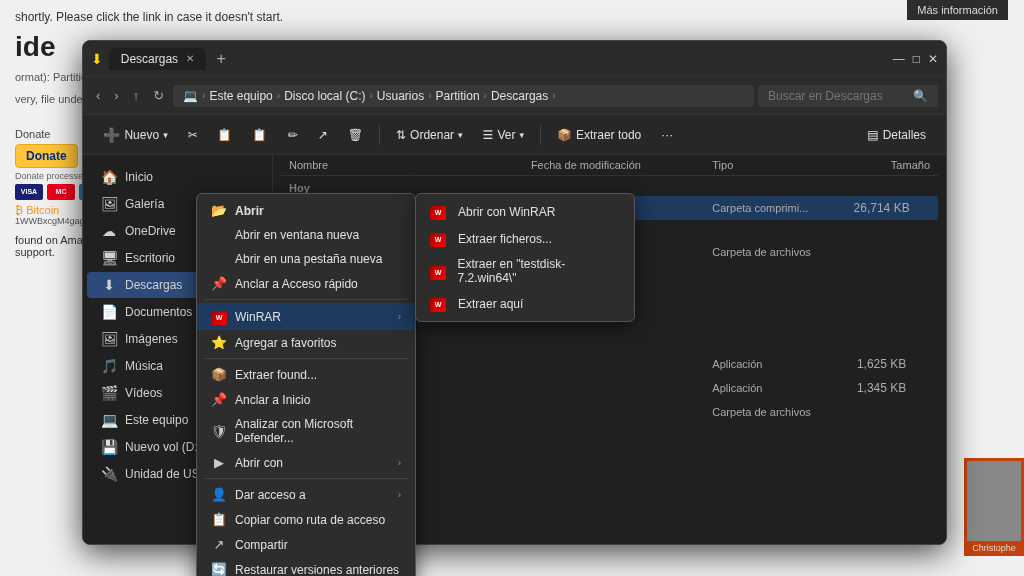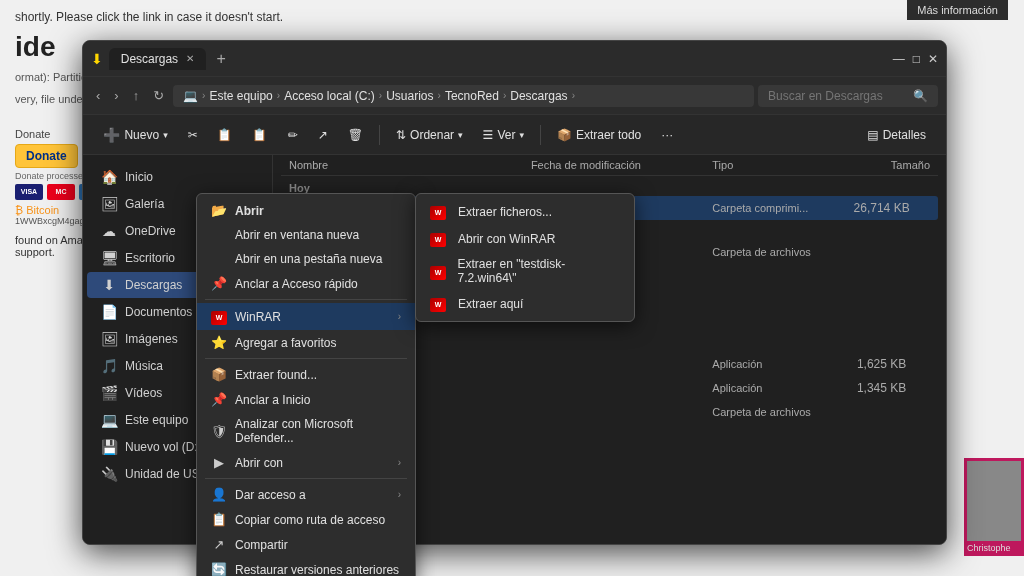--- a/index.html
+++ b/index.html
@@ -107,24 +107,25 @@
       background: #2d2d2d;
       color: #ddd;
       font-size: 11px;
       padding: 4px 10px;
     }
     .bottom-right-img {
       position: absolute;
       bottom: 20px;
       right: 0;
       width: 60px;
-      background: #be185d;
+      background: #c2410c;
       color: #ddd;
       font-size: 9px;
       padding: 3px;
+      text-align: center;
     }
 
     
     .explorer-window {
       position: absolute;
       top: 40px;
       left: 82px;
       width: 865px;
       height: 505px;
       background: #202020;
@@ -482,25 +483,25 @@
   <div class="address-bar">
     <button class="nav-btn">‹</button>
     <button class="nav-btn">›</button>
     <button class="nav-btn">↑</button>
     <button class="nav-btn">↻</button>
     <div class="breadcrumb">
       <span>💻</span>
       <span class="bc-sep">›</span>
       <span>Este equipo</span>
       <span class="bc-sep">›</span>
-      <span>Acceso local (C:)</span>
+      <span>Disco local (C:)</span>
       <span class="bc-sep">›</span>
       <span>Usuarios</span>
       <span class="bc-sep">›</span>
-      <span>TecnoRed</span>
+      <span>Partition</span>
       <span class="bc-sep">›</span>
       <span>Descargas</span>
       <span class="bc-sep">›</span>
     </div>
     <div class="search-box">
       <input type="text" placeholder="Buscar en Descargas" style="">
       <span>🔍</span>
     </div>
   </div>
 
@@ -769,27 +770,27 @@
     <span>Restaurar versiones anteriores</span>
   </div>
 
 </div>
 
 <div class="submenu">
   <div class="submenu-item">
     <span class="sub-icon">
       <span class="winrar-icon">W</span>
     </span>
-    <span>Extraer ficheros...</span>
+    <span>Abrir con WinRAR</span>
   </div>
   <div class="submenu-item">
     <span class="sub-icon">
       <span class="winrar-icon">W</span>
     </span>
-    <span>Abrir con WinRAR</span>
+    <span>Extraer ficheros...</span>
   </div>
   <div class="submenu-item">
     <span class="sub-icon">
       <span class="winrar-icon">W</span>
     </span>
     <span>Extraer en "testdisk-7.2.win64\"</span>
   </div>
   <div class="submenu-item">
     <span class="sub-icon">
       <span class="winrar-icon">W</span>

